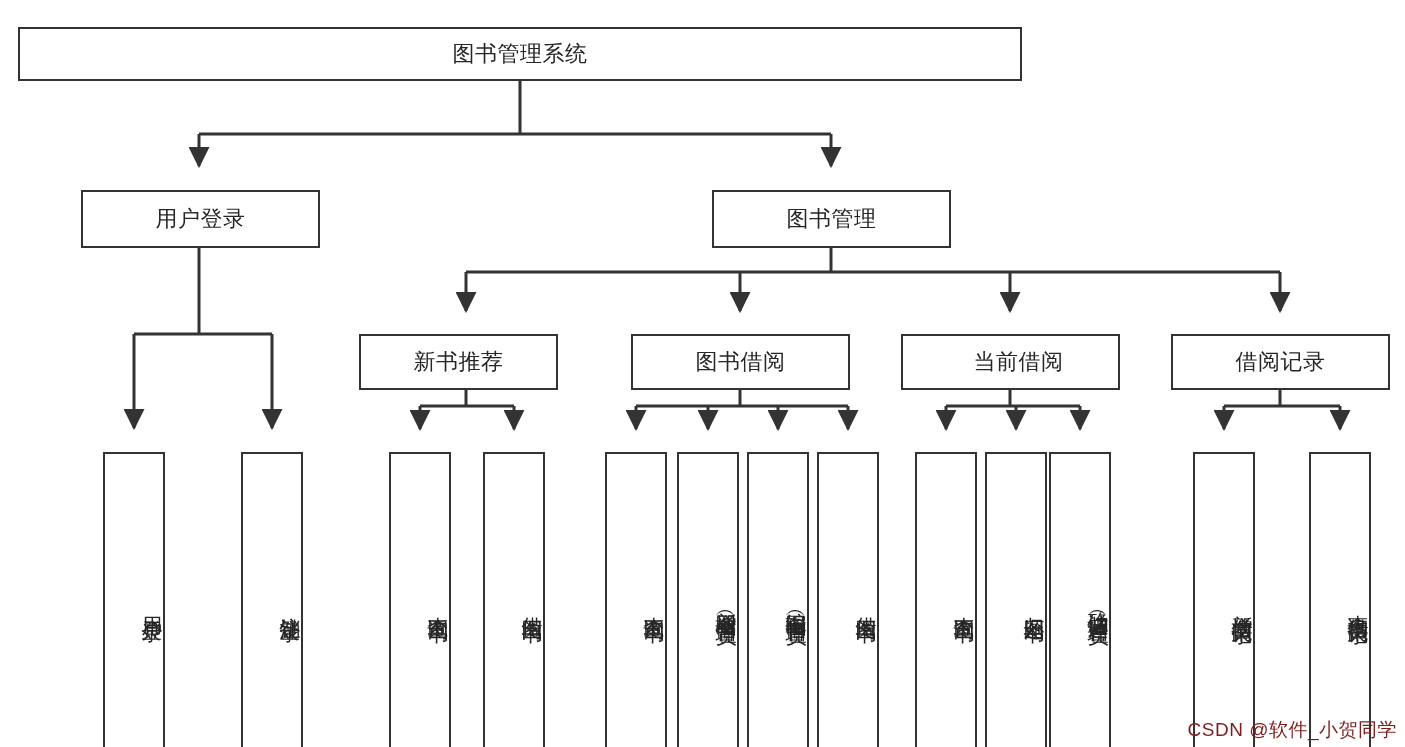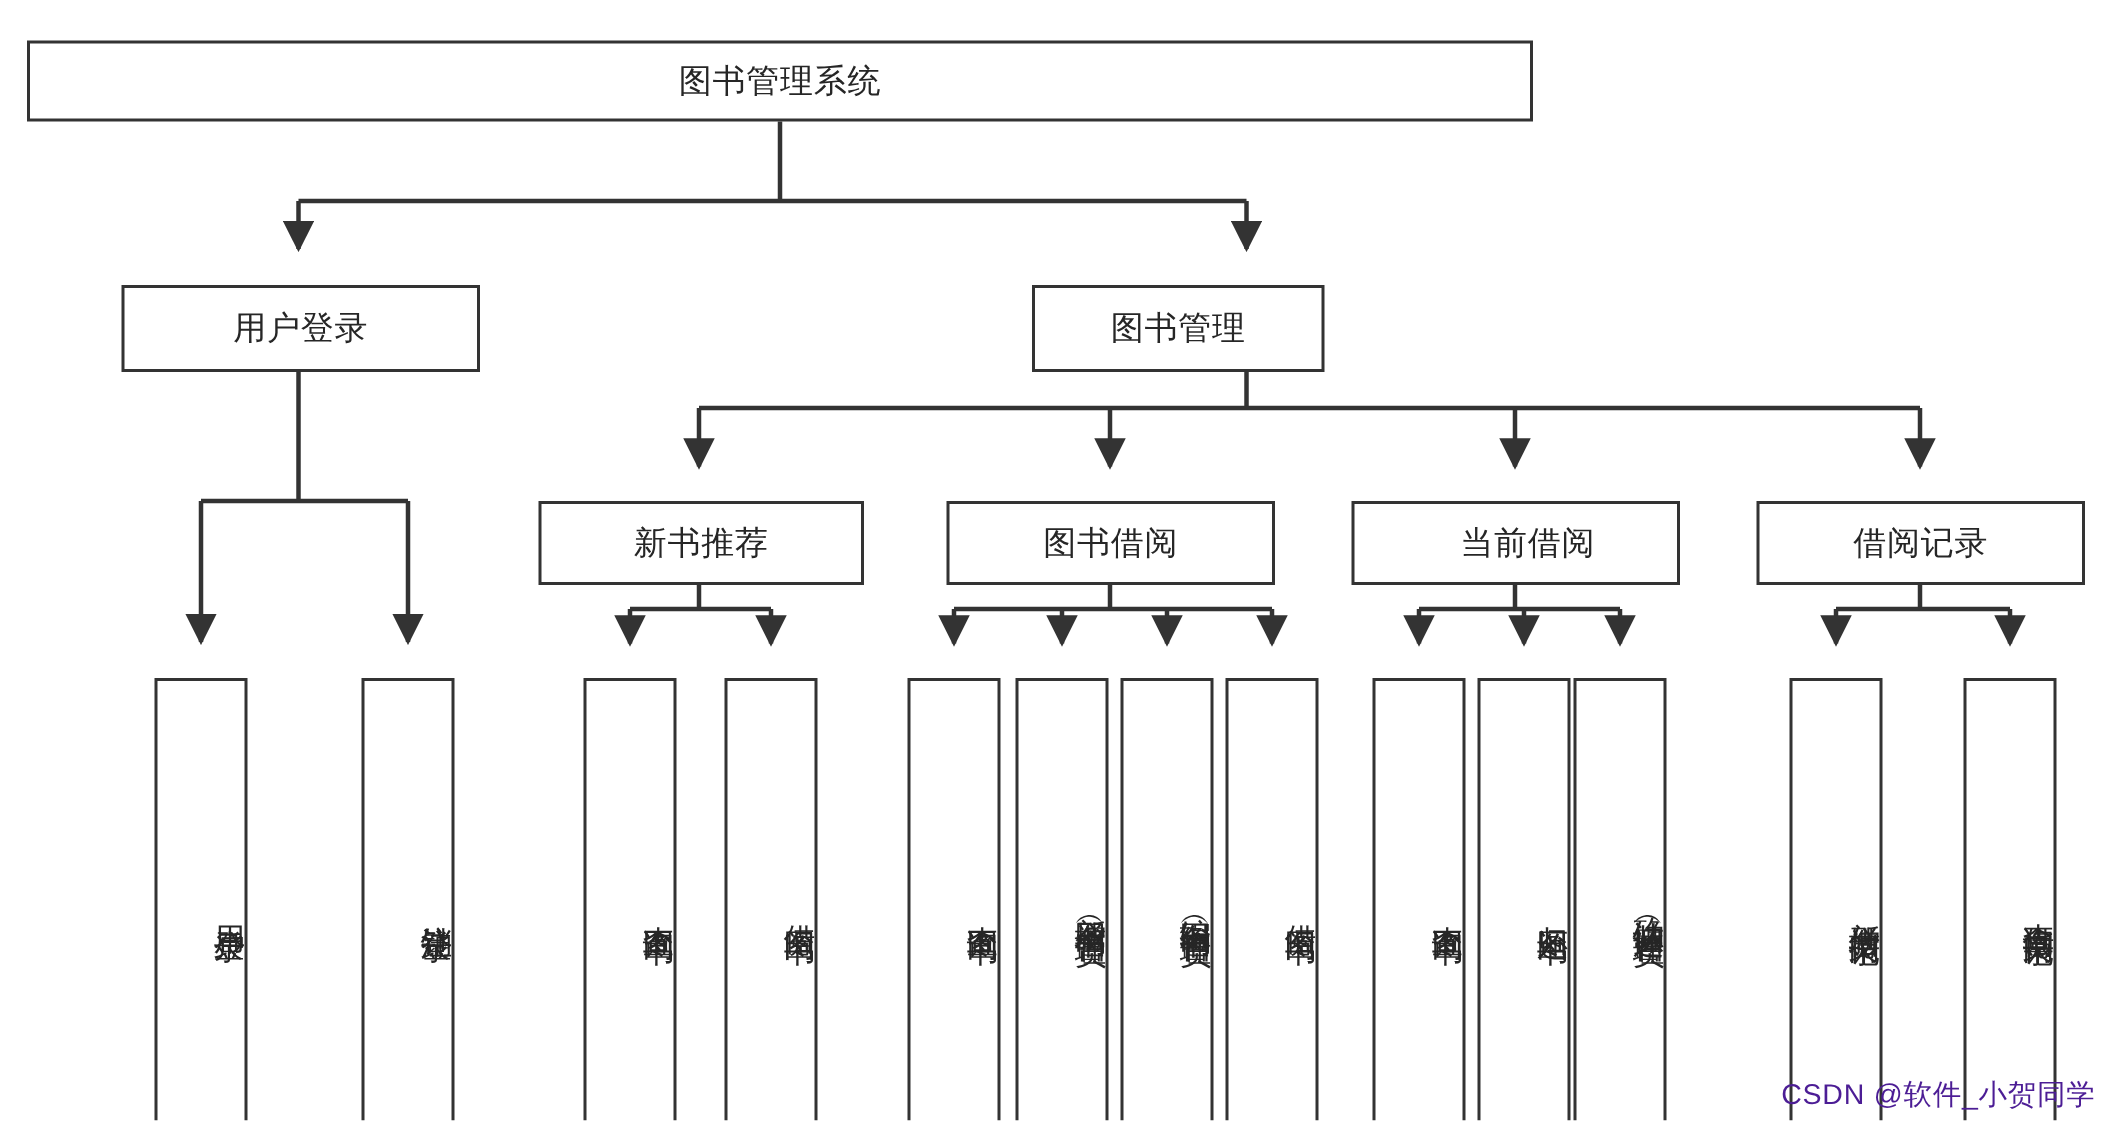--- a/index.html
+++ b/index.html
@@ -53,21 +53,21 @@
   .node.vert > span {
     writing-mode: vertical-rl;
     text-orientation: upright;
     white-space: nowrap;
   }
   .watermark {
     position: absolute;
     right: 8px;
     bottom: 4px;
     font-size: 19px;
-    color: #4c1d95;
+    color: #7f1d1d;
     white-space: nowrap;
     letter-spacing: 0.5px;
   }
 </style>
 </head>
 <body>
 
 <div id="canvas">
 
   <svg id="edges" viewBox="0 0 1405 747">
@@ -120,25 +120,25 @@
     </g>
   </svg>
 
   <div class="node horiz" style="left:18px; top:11px; width:1004px; height:54px;">
     <span>图书管理系统</span>
   </div>
 
   <div class="node horiz" style="left:81px; top:174px; width:239px; height:58px;">
     <span>用户登录</span>
   </div>
-  <div class="node horiz" style="left:688px; top:174px; width:195px; height:58px;">
+  <div class="node horiz" style="left:712px; top:174px; width:239px; height:58px;">
     <span>图书管理</span>
   </div>
 
-  <div class="node horiz" style="left:359px; top:318px; width:217px; height:56px;">
+  <div class="node horiz" style="left:359px; top:318px; width:199px; height:56px;">
     <span>新书推荐</span>
   </div>
   <div class="node horiz" style="left:631px; top:318px; width:219px; height:56px;justify-content:center;">
     <span>图书借阅</span>
   </div>
   <div class="node horiz" style="left:901px; top:318px; width:219px; height:56px;padding-left:16px;">
     <span>当前借阅</span>
   </div>
   <div class="node horiz" style="left:1171px; top:318px; width:219px; height:56px;">
     <span>借阅记录</span>

